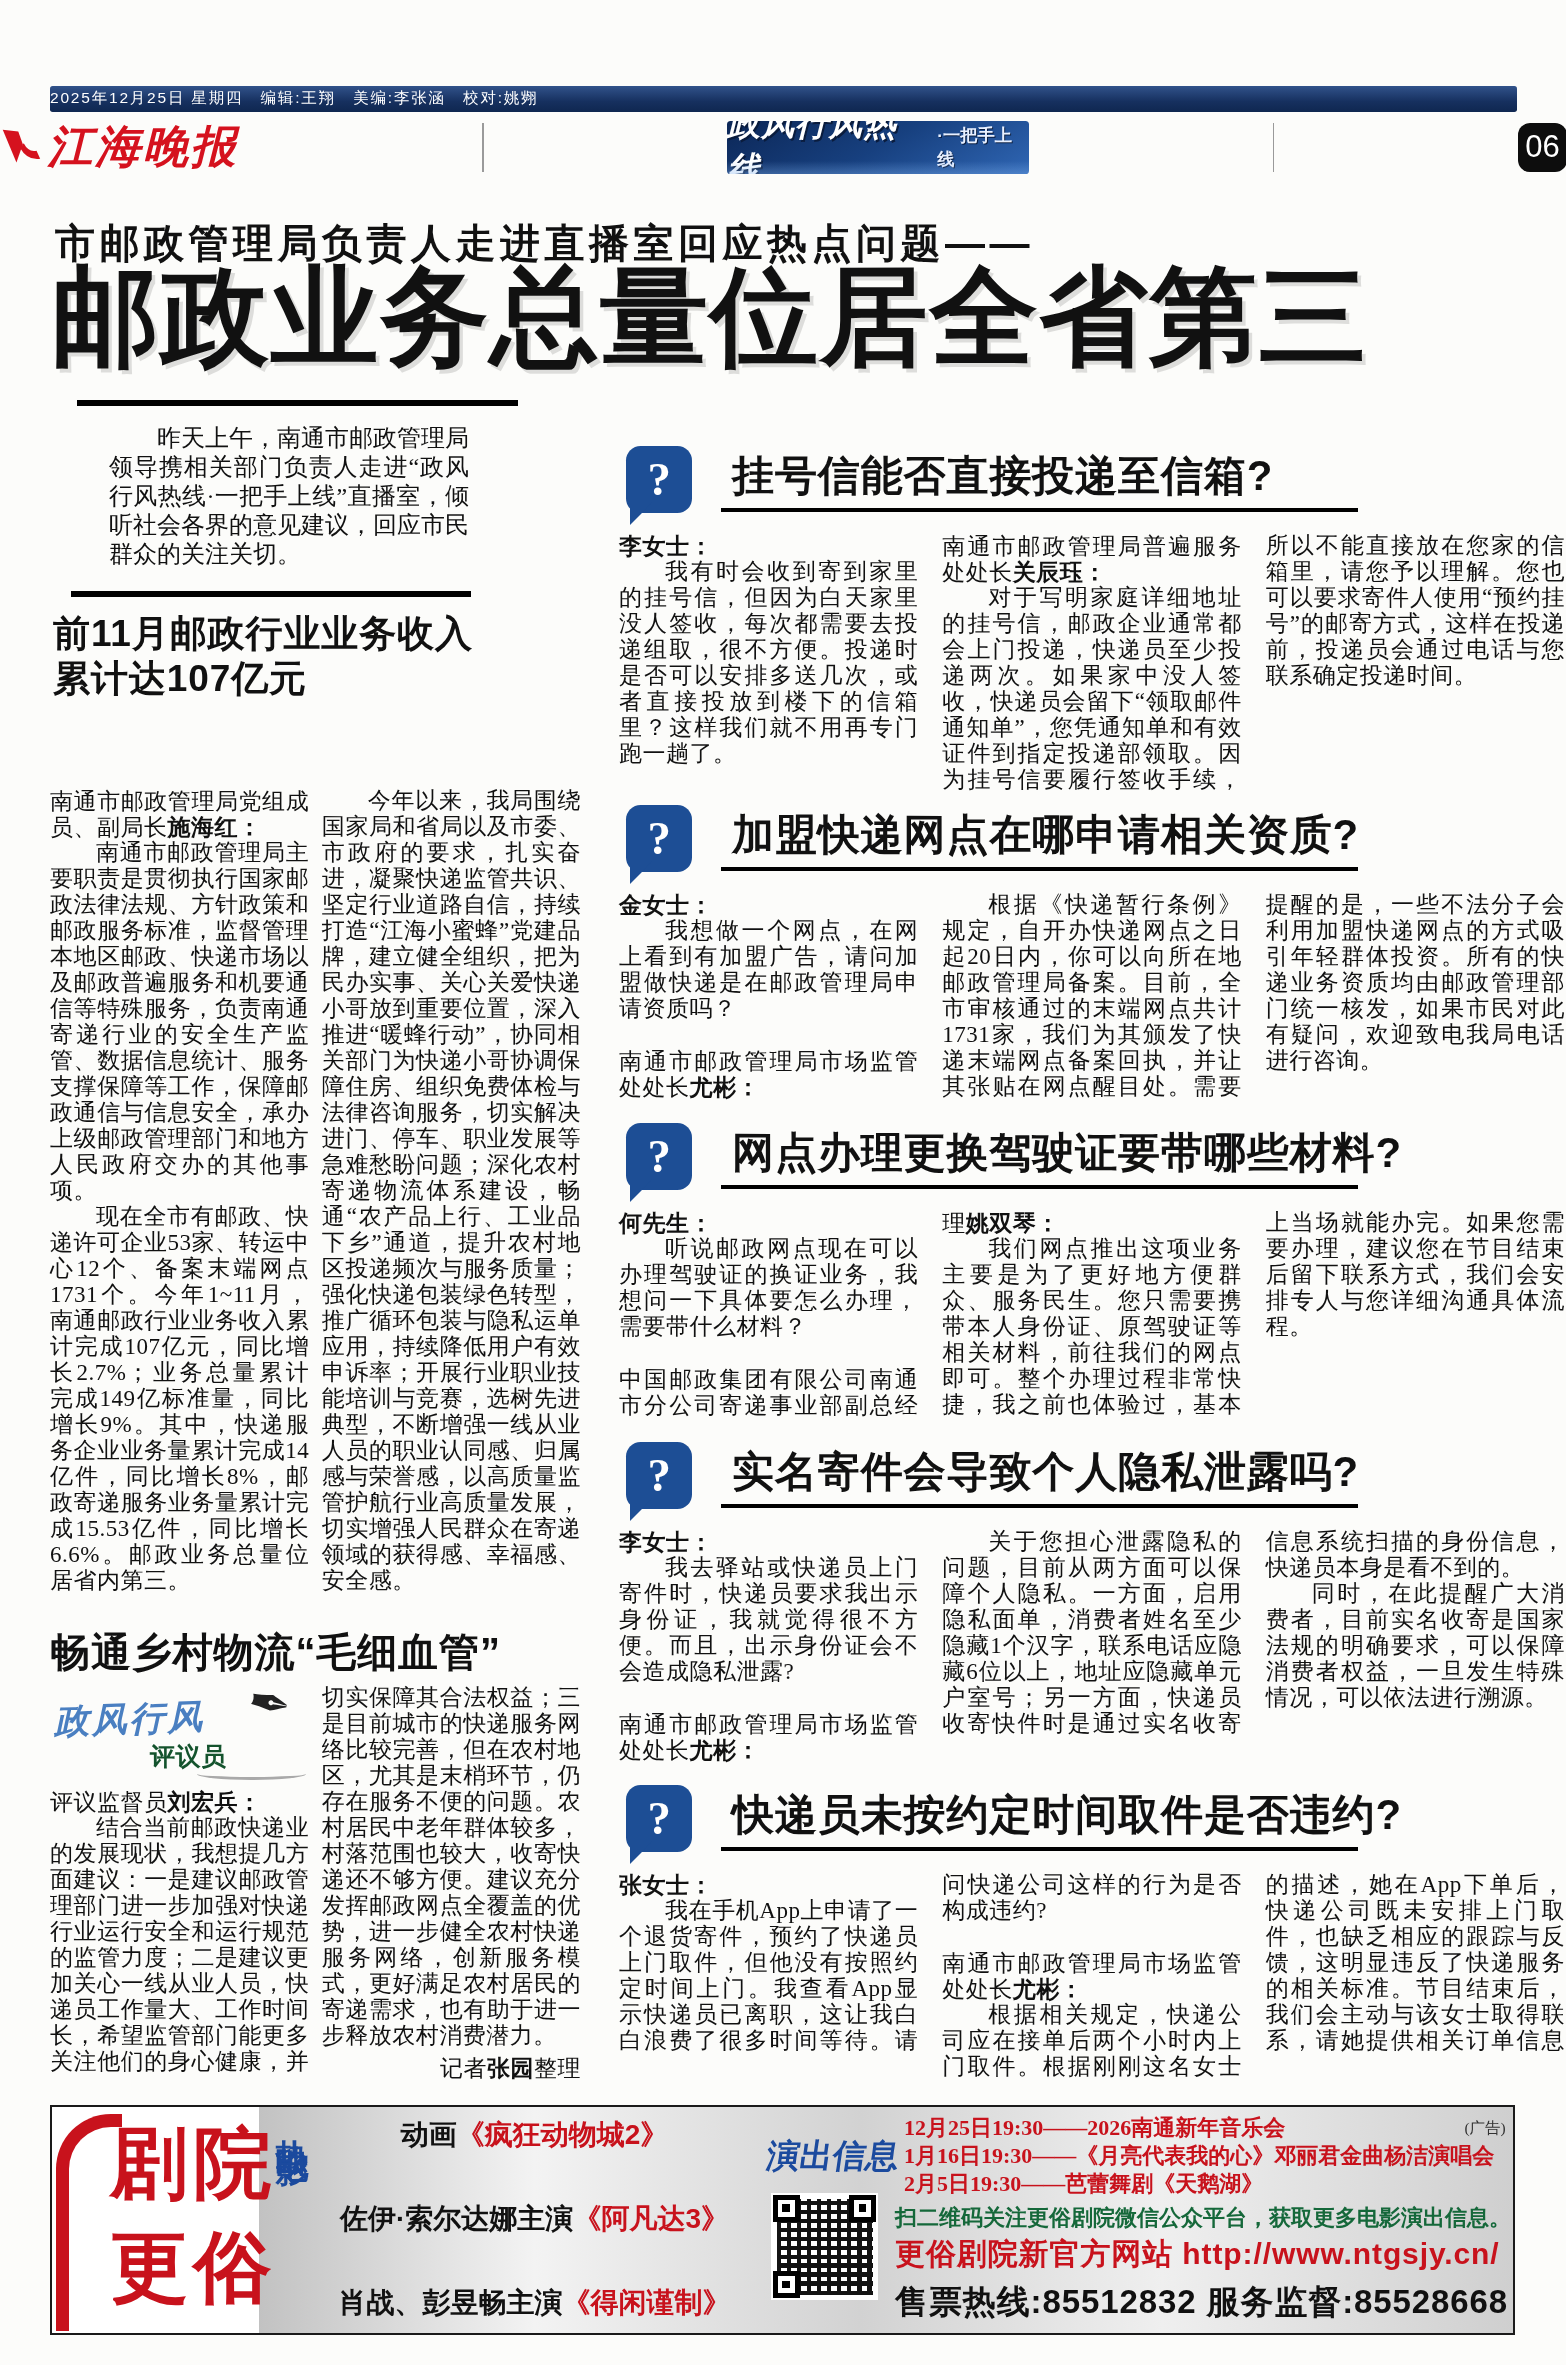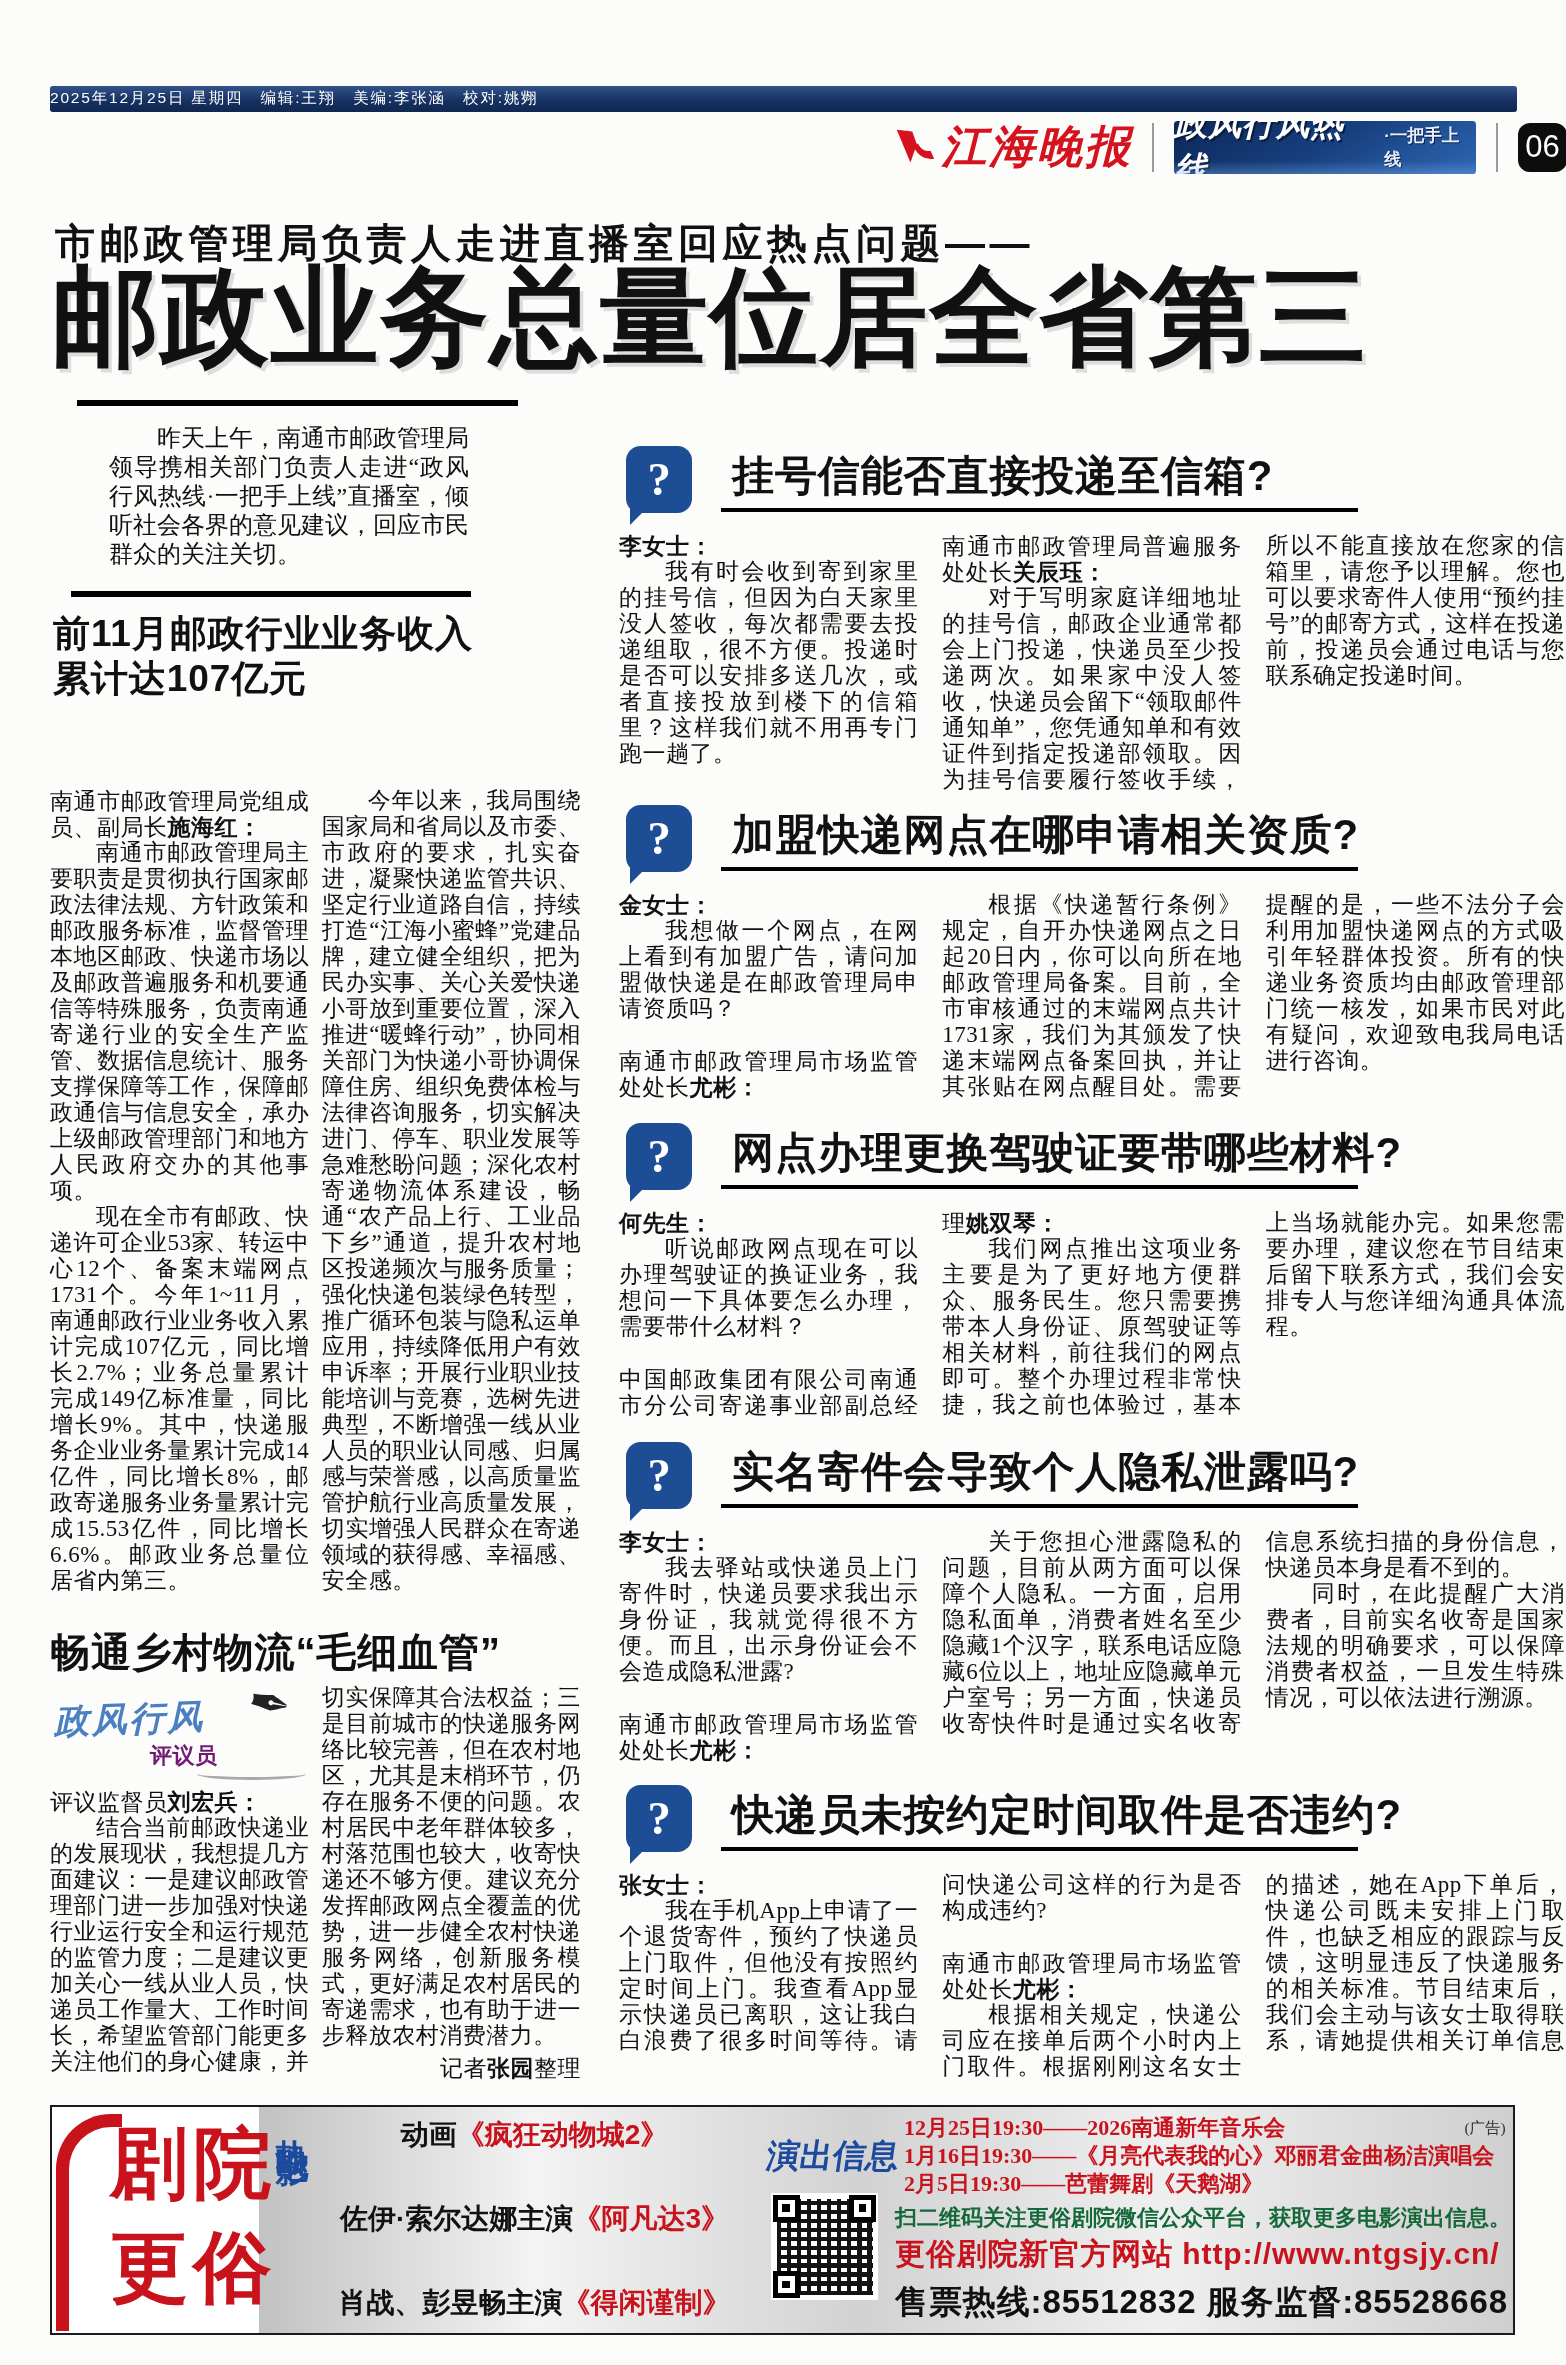--- a/index.html
+++ b/index.html
@@ -13,21 +13,21 @@
   .topbar {
     position:absolute; left:50px; top:86px; width:1467px; height:25.5px;
     background:linear-gradient(180deg,#31528a,#16305f 60%,#0f2750);
     border-radius:2.7px; color:#fff; font-family:"Liberation Sans",sans-serif;
     font-size:15.5px; letter-spacing:1.8px;
     display:flex; align-items:center; justify-content:flex-start;
   }
 
   
   .masthead { position:absolute; left:0; top:119px; width:100%; height:56px;
-    display:flex; align-items:center; justify-content:flex-end; gap:20px; }
+    display:flex; align-items:center; justify-content:space-between; gap:20px; }
   .brand { display:flex; align-items:center; gap:5.5px; }
   .brand-text { font-family:"Liberation Serif",serif; font-style:italic; font-weight:900;
     font-size:45px; color:#d5121e; letter-spacing:2.7px; }
   .vdiv { width:1.8px; height:49px; background:#9a9a9a; }
   .banner { position:relative; width:302px; height:53px; border-radius:3.6px; overflow:hidden;
     background:linear-gradient(150deg,#0c2757 0%,#17407f 50%,#2f66b4 100%);
     display:flex; align-items:center; justify-content:center; gap:7.3px; }
   .banner::after { content:""; position:absolute; left:0; right:0; bottom:0; height:12.7px;
     background:linear-gradient(180deg,transparent,rgba(130,180,240,.35)); }
   .banner-title { font-family:"Liberation Sans",sans-serif; font-weight:900; font-style:italic;
@@ -83,21 +83,21 @@
 
   
   .review-title { position:absolute; left:50px; top:1625px; margin:0;
     font-family:"Liberation Sans",sans-serif; font-weight:900; font-size:40px; letter-spacing:0.9px; }
   .review-body { position:absolute; left:50px; top:1685px; width:531px; height:411px; }
   .badge { position:relative; height:100px; margin-bottom:3.6px; break-inside:avoid; }
   .badge-zfxf { position:absolute; left:3.6px; top:22px; font-family:"Liberation Serif",serif;
     font-style:italic; font-weight:900; font-size:35px; color:#4a7fc1; letter-spacing:2.7px;
     transform:rotate(-2deg); }
   .badge-pyy { position:absolute; left:100px; top:58px; font-family:"Liberation Sans",sans-serif;
-    font-weight:900; font-size:22px; color:#701a75; }
+    font-weight:900; font-size:25px; color:#14532d; }
   .badge-pen { position:absolute; right:18px; top:5.5px; font-size:51px; color:#222;
     transform:rotate(12deg); }
   .badge-shadow { position:absolute; right:3.6px; bottom:5.5px; width:109px; height:9px;
     border-bottom:3.6px solid #a9a9a9; border-radius:50%; }
   .review-byline { margin:5.5px 0 0 0; text-align:right; text-indent:0; }
   .review-byline b { font-family:"Liberation Sans",sans-serif; }
 
   
   .ad { position:absolute; left:50px; top:2105px; width:1461px; height:226px;
     border:2.7px solid #1a1a1a; background:#fff; }

